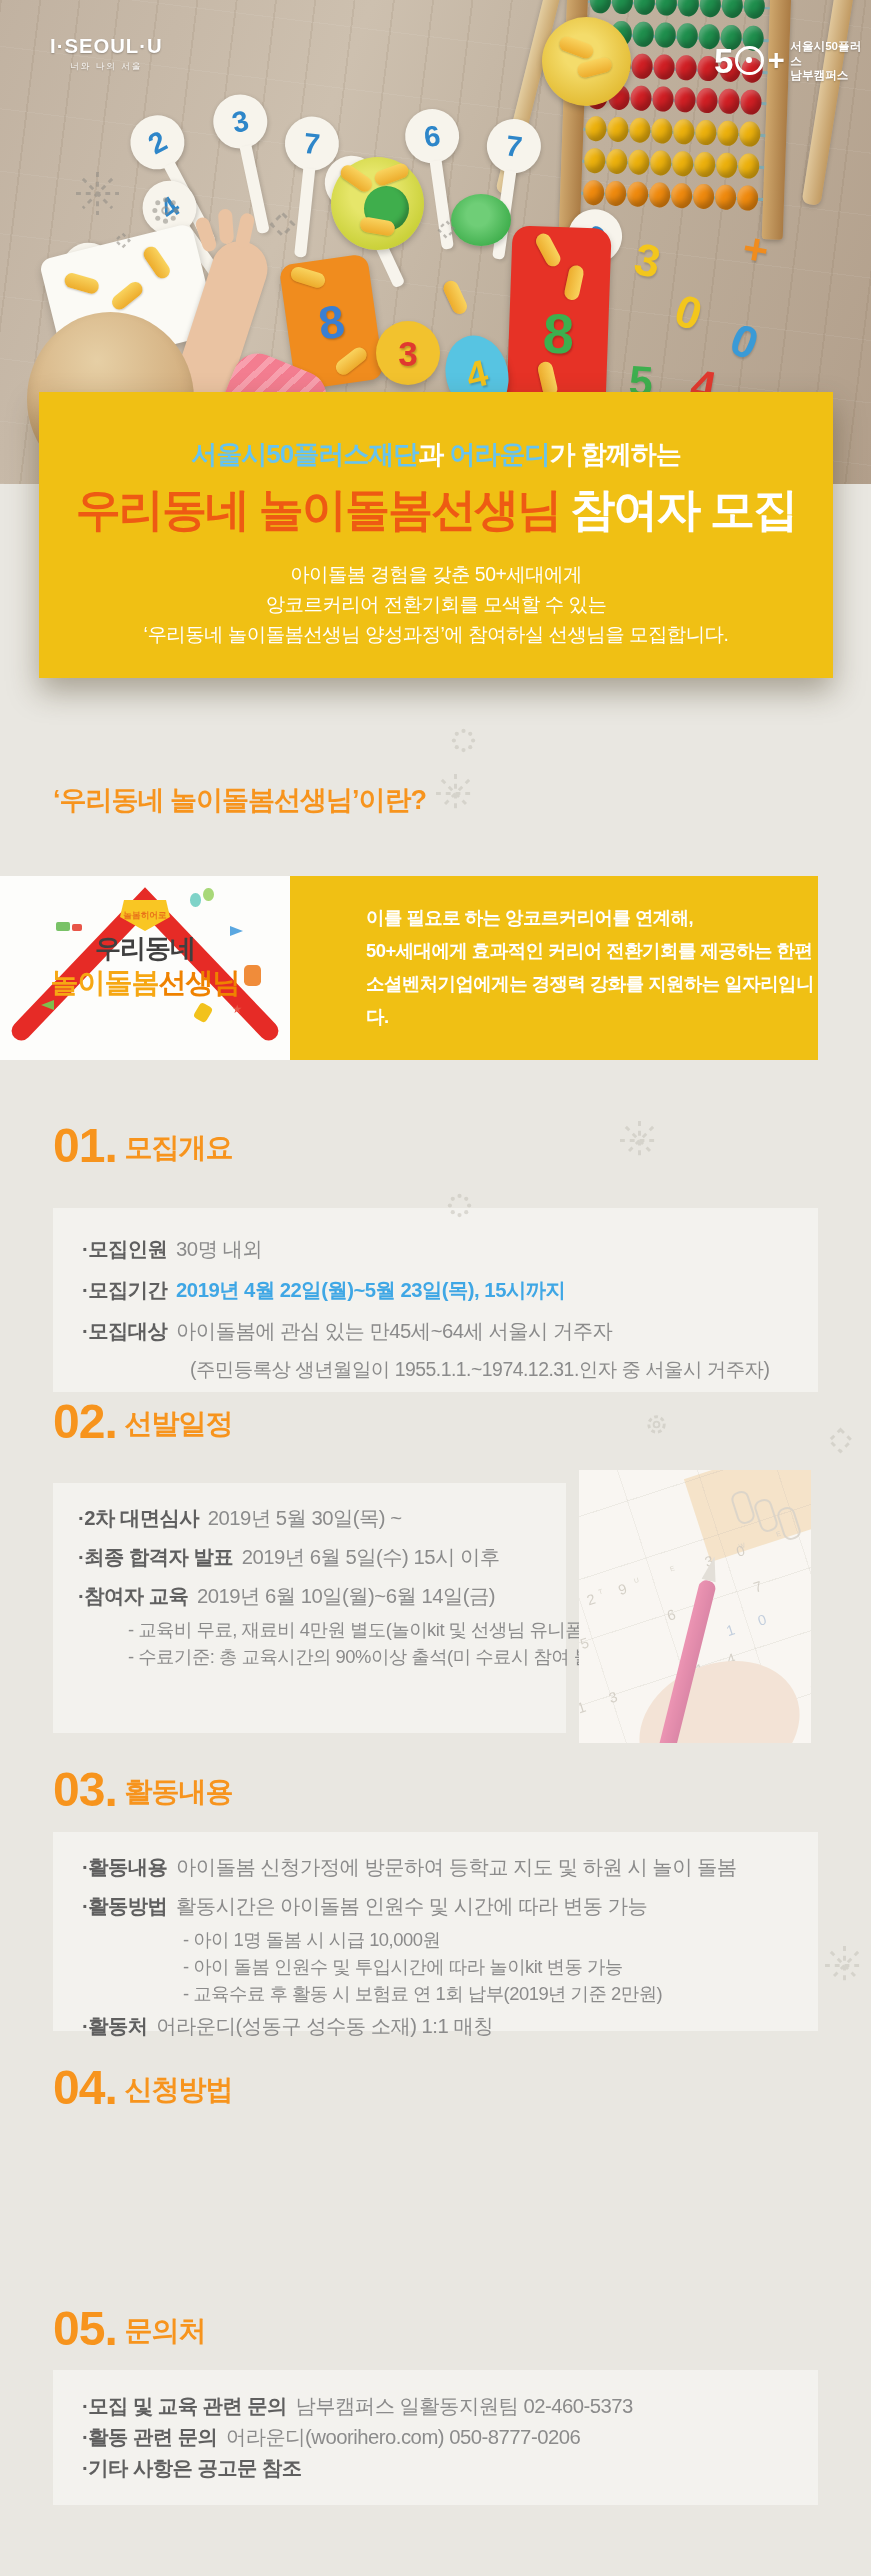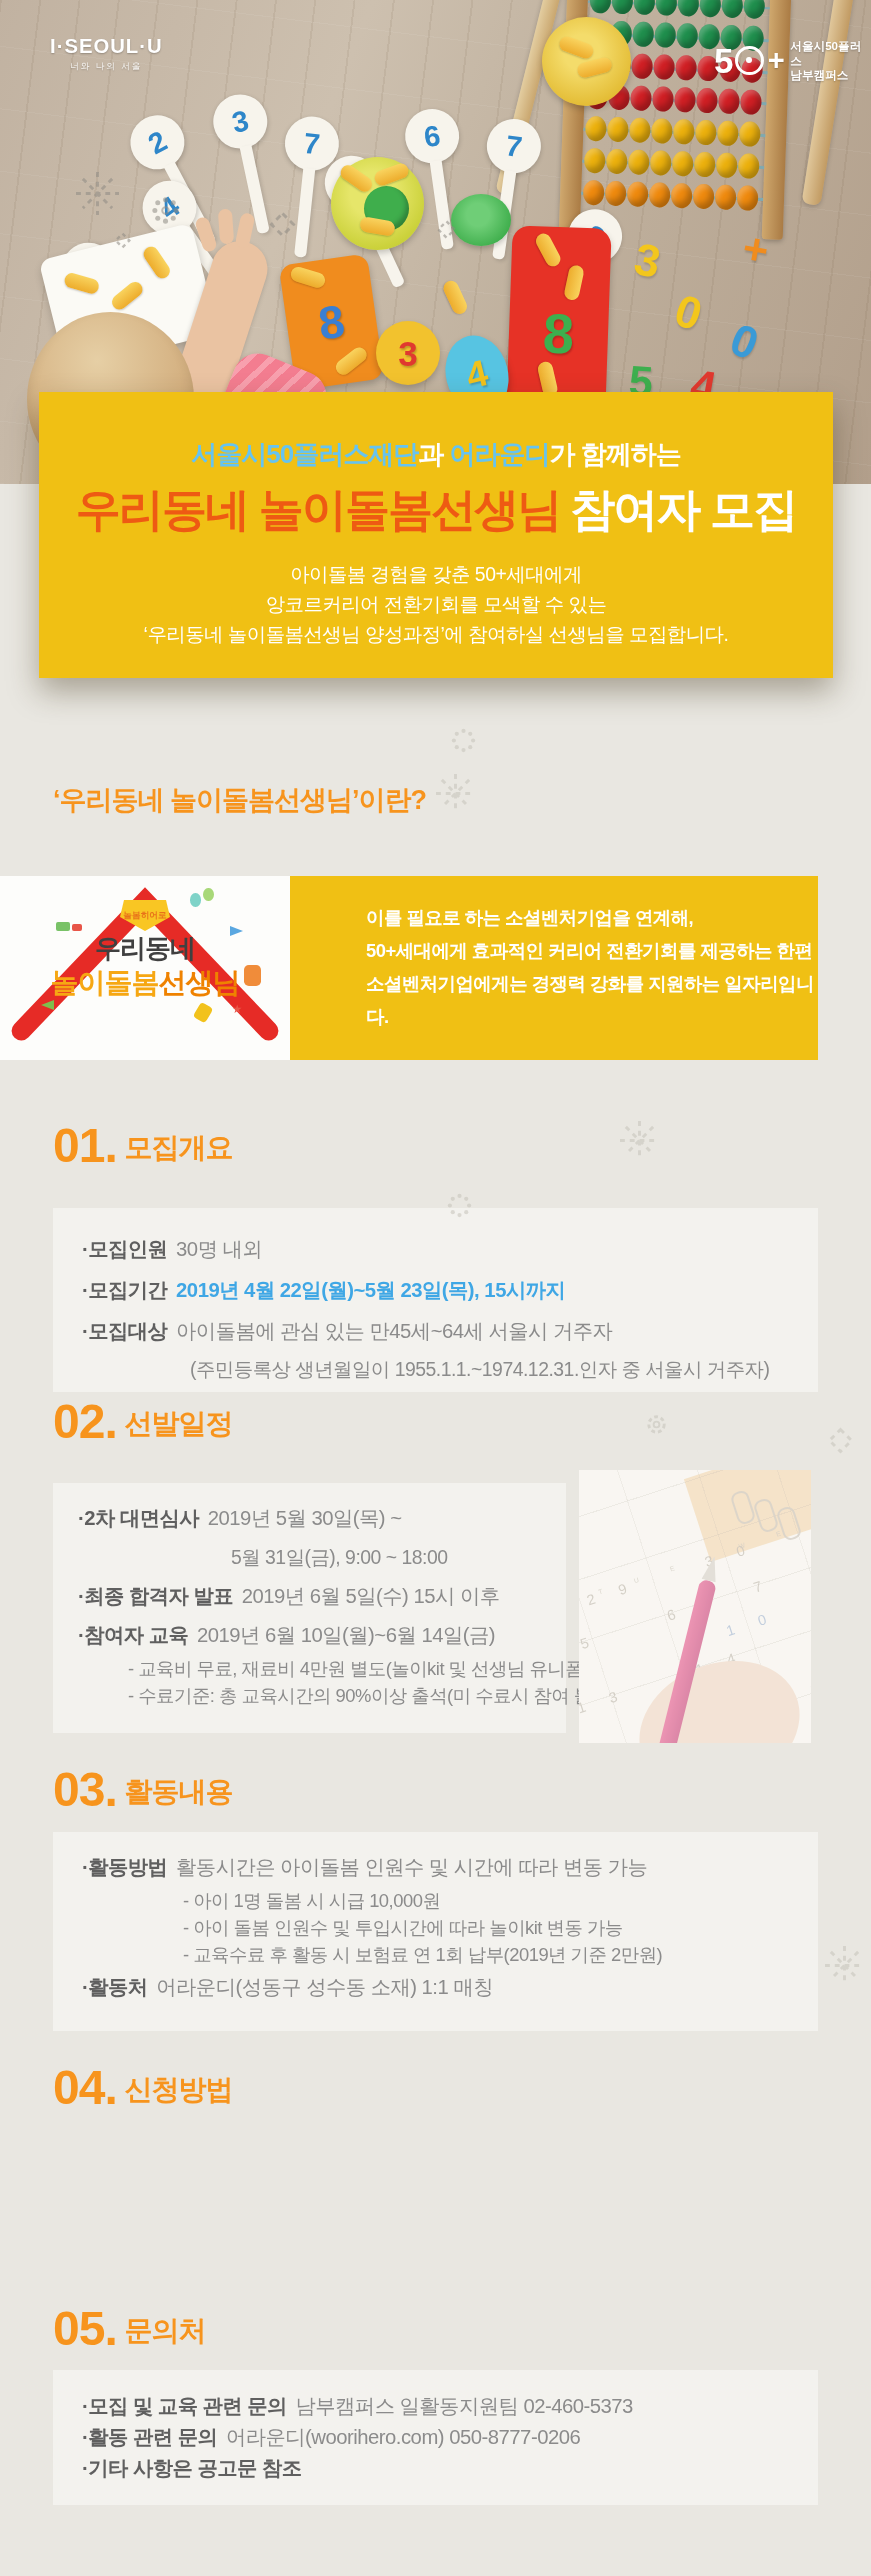--- a/index.html
+++ b/index.html
@@ -386,21 +386,21 @@
     <div class="mini" style="left:196px;top:128px;width:13.6px;height:17.4px;background:#f2c21c;border-radius:3.9px;transform:rotate(30deg);"></div>
     <div class="mini" style="left:232px;top:126px;color:#e85548;font-size:11.6px;">★</div>
   </div>
   <div class="badge">놀봄히어로</div>
   <div class="brand1">우리동네</div>
   <div class="brand2">
     <span class="a">놀이돌봄</span><span class="b">선생님</span>
   </div>
   <div class="aboutbox">
     <div class="d">
-      <div>이를 필요로 하는 소셜벤처기업을 연계해,</div>
+      <div>이를 필요로 하는 앙코르커리어를 연계해,</div>
       <div>50+세대에게 효과적인 커리어 전환기회를 제공하는 한편</div>
       <div>소셜벤처기업에게는 경쟁력 강화를 지원하는 일자리입니다.</div>
     </div>
   </div>
 
   <div class="sech" style="top:1126px;">
     <span class="num">01.</span>
     <span class="ttl">모집개요</span>
   </div>
   <svg class="dec" style="left:620px;top:1121px;" width="39" height="39" viewBox="0 0 40 40">
@@ -443,21 +443,20 @@
     <circle cx="14" cy="14" r="8" fill="none" stroke="#c6c3ba" stroke-width="3" stroke-dasharray="4 3"></circle>
     <circle cx="14" cy="14" r="3" fill="none" stroke="#c6c3ba" stroke-width="2"></circle>
     </svg>
   <svg class="dec" style="left:821px;top:1421px;" width="39" height="39" viewBox="0 0 40 40">
     <rect x="12" y="12" width="16" height="16" transform="rotate(45 20 20)" fill="none" stroke="#c6c3ba" stroke-width="3" stroke-dasharray="5 5"></rect>
     </svg>
   <div class="sbox" style="top:1483px;width:513px;height:250px;">
     <div style="padding:15.5px 0 0 25px;">
       <div class="row" style="line-height:39px;">
         <span class="lbl">·2차 대면심사</span><span>2019년 5월 30일(목) ~</span></div>
-      <div class="sub" style="padding-left:153px;line-height:39px;">5월 31일(금), 9:00 ~ 18:00</div>
       <div class="row" style="line-height:39px;">
         <span class="lbl">·최종 합격자 발표</span><span>2019년 6월 5일(수) 15시 이후</span></div>
       <div class="row" style="line-height:39px;">
         <span class="lbl">·참여자 교육</span><span>2019년 6월 10일(월)~6월 14일(금)</span></div>
       <div class="dash" style="padding-left:50px;">- 교육비 무료, 재료비 4만원 별도(놀이kit 및 선생님 유니폼)</div>
       <div class="dash" style="padding-left:50px;">- 수료기준: 총 교육시간의 90%이상 출석(미 수료시 참여 불가)</div>
     </div>
   </div>
 
   <div class="calendar">
@@ -485,20 +484,22 @@
     <g stroke="#c6c3ba" stroke-width="3" stroke-dasharray="5 5" fill="none">
       <line x1="20" y1="0" x2="20" y2="40"></line>
         <line x1="0" y1="20" x2="40" y2="20"></line>
       <line x1="6" y1="6" x2="34" y2="34"></line>
         <line x1="34" y1="6" x2="6" y2="34"></line>
       </g>
     </svg>
   <div class="sbox" style="top:1832px;width:765px;height:199px;">
     <div style="padding:15.5px 0 0 29px;">
       <div class="row" style="line-height:39px;">
+        <span class="lbl">·활동내용</span><span>아이돌봄 신청가정에 방문하여 등학교 지도 및 하원 시 놀이 돌봄</span></div>
+      <div class="row" style="line-height:39px;">
         <span class="lbl">·활동방법</span><span>활동시간은 아이돌봄 인원수 및 시간에 따라 변동 가능</span></div>
       <div class="dash" style="padding-left:101px;">- 아이 1명 돌봄 시 시급 10,000원</div>
       <div class="dash" style="padding-left:101px;">- 아이 돌봄 인원수 및 투입시간에 따라 놀이kit 변동 가능</div>
       <div class="dash" style="padding-left:101px;">- 교육수료 후 활동 시 보험료 연 1회 납부(2019년 기준 2만원)</div>
       <div class="row" style="line-height:39px;">
         <span class="lbl">·활동처</span><span>어라운디(성동구 성수동 소재) 1:1 매칭</span></div>
     </div>
   </div>
 
   <div class="sech" style="top:2068px;">

